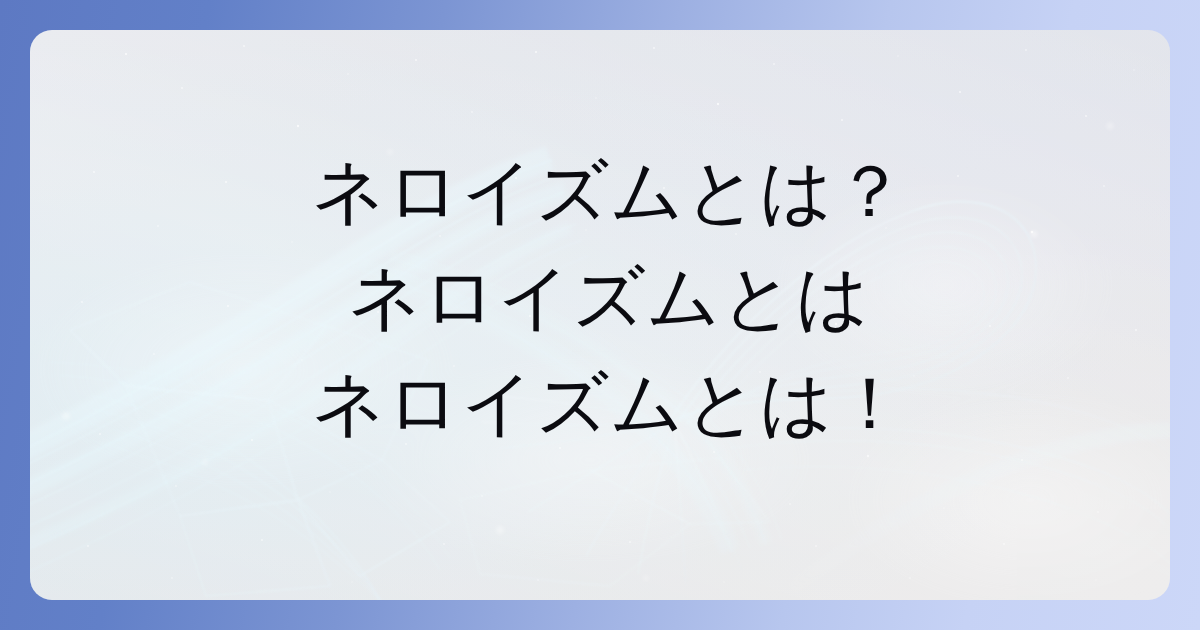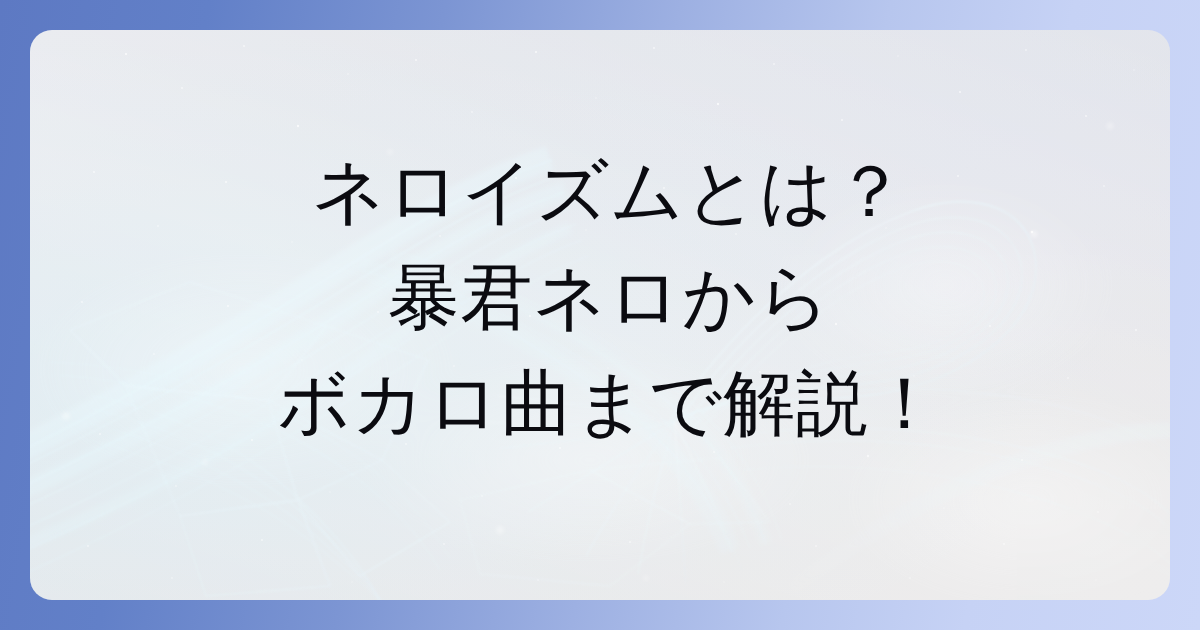--- a/index.html
+++ b/index.html
@@ -322,17 +322,17 @@
           <circle cx="360" cy="122" r="2.8" opacity=".35"></circle>
           <circle cx="616" cy="548" r="2.6" opacity=".34"></circle>
         </g>
       </svg>
     </div>
 
   </div>
 
   <div class="headline">
     <span class="line">ネロイズムとは？</span>
-    <span class="line">暴君ネロから</span>
-    <span class="line">ボカロ曲まで解説！</span>
+    <span class="line">ネロイズムとは</span>
+    <span class="line">ネロイズムとは！</span>
   </div>
 
 </div>
 
 </body></html>

